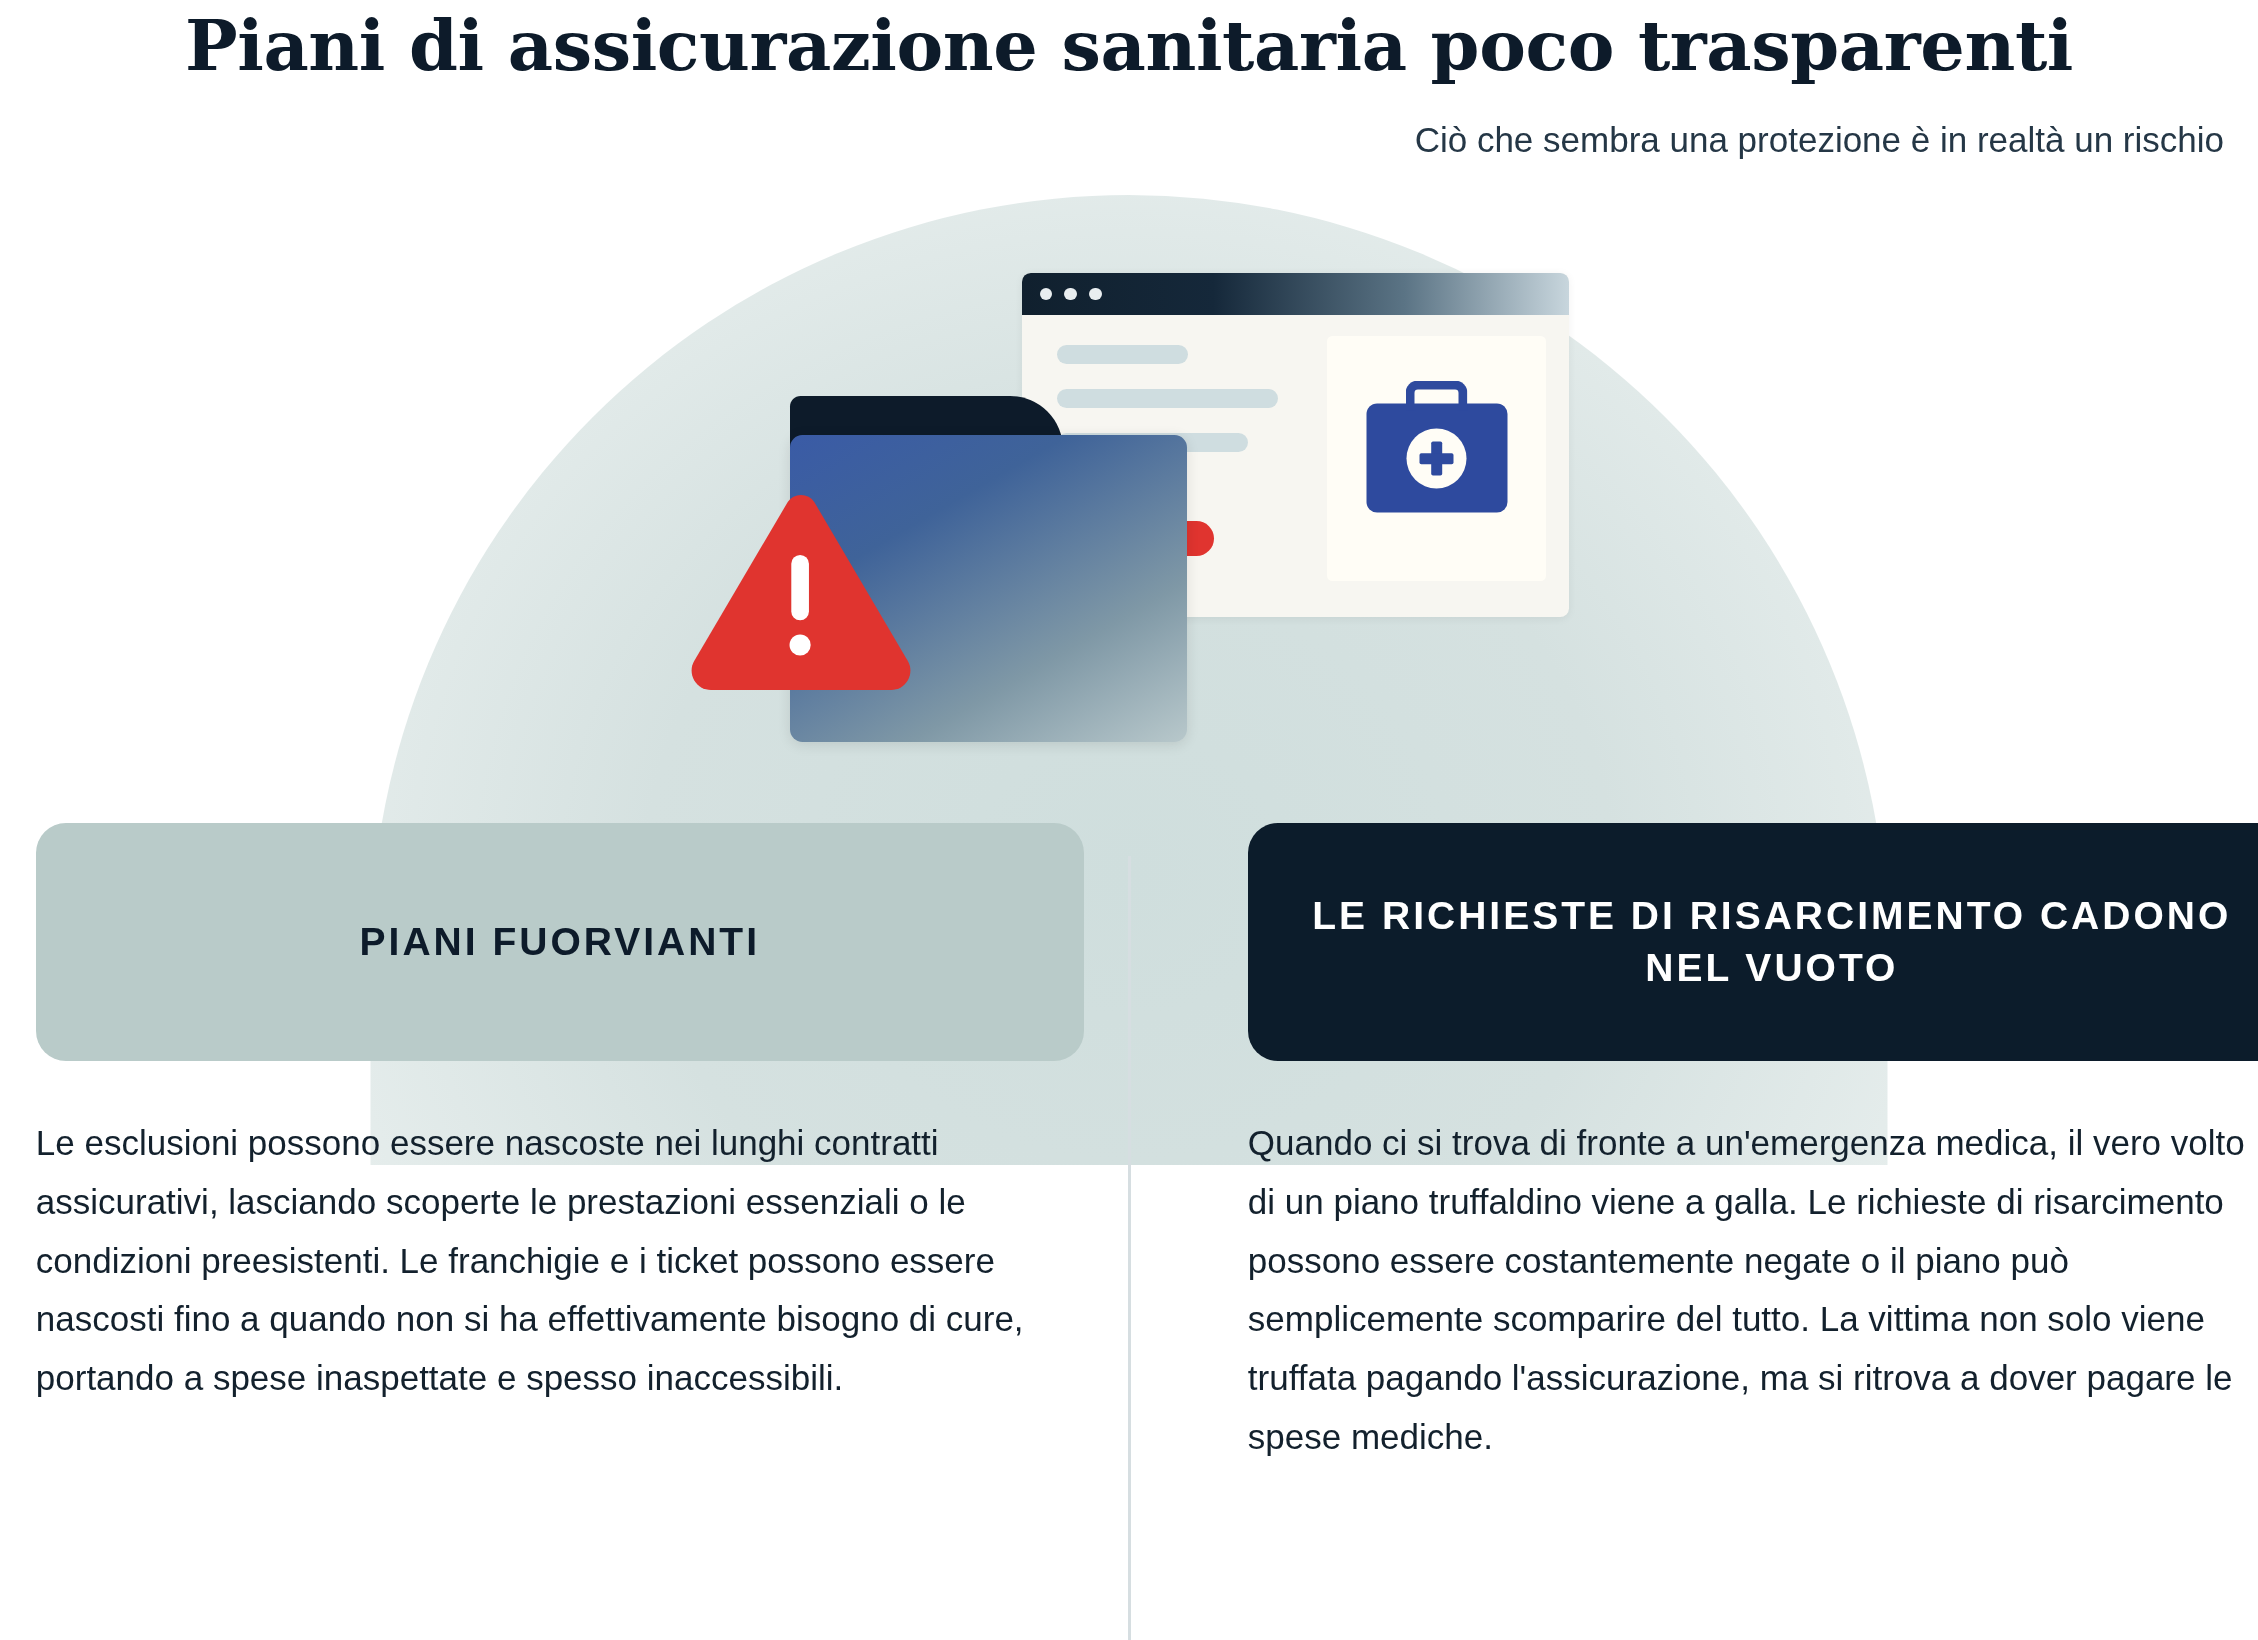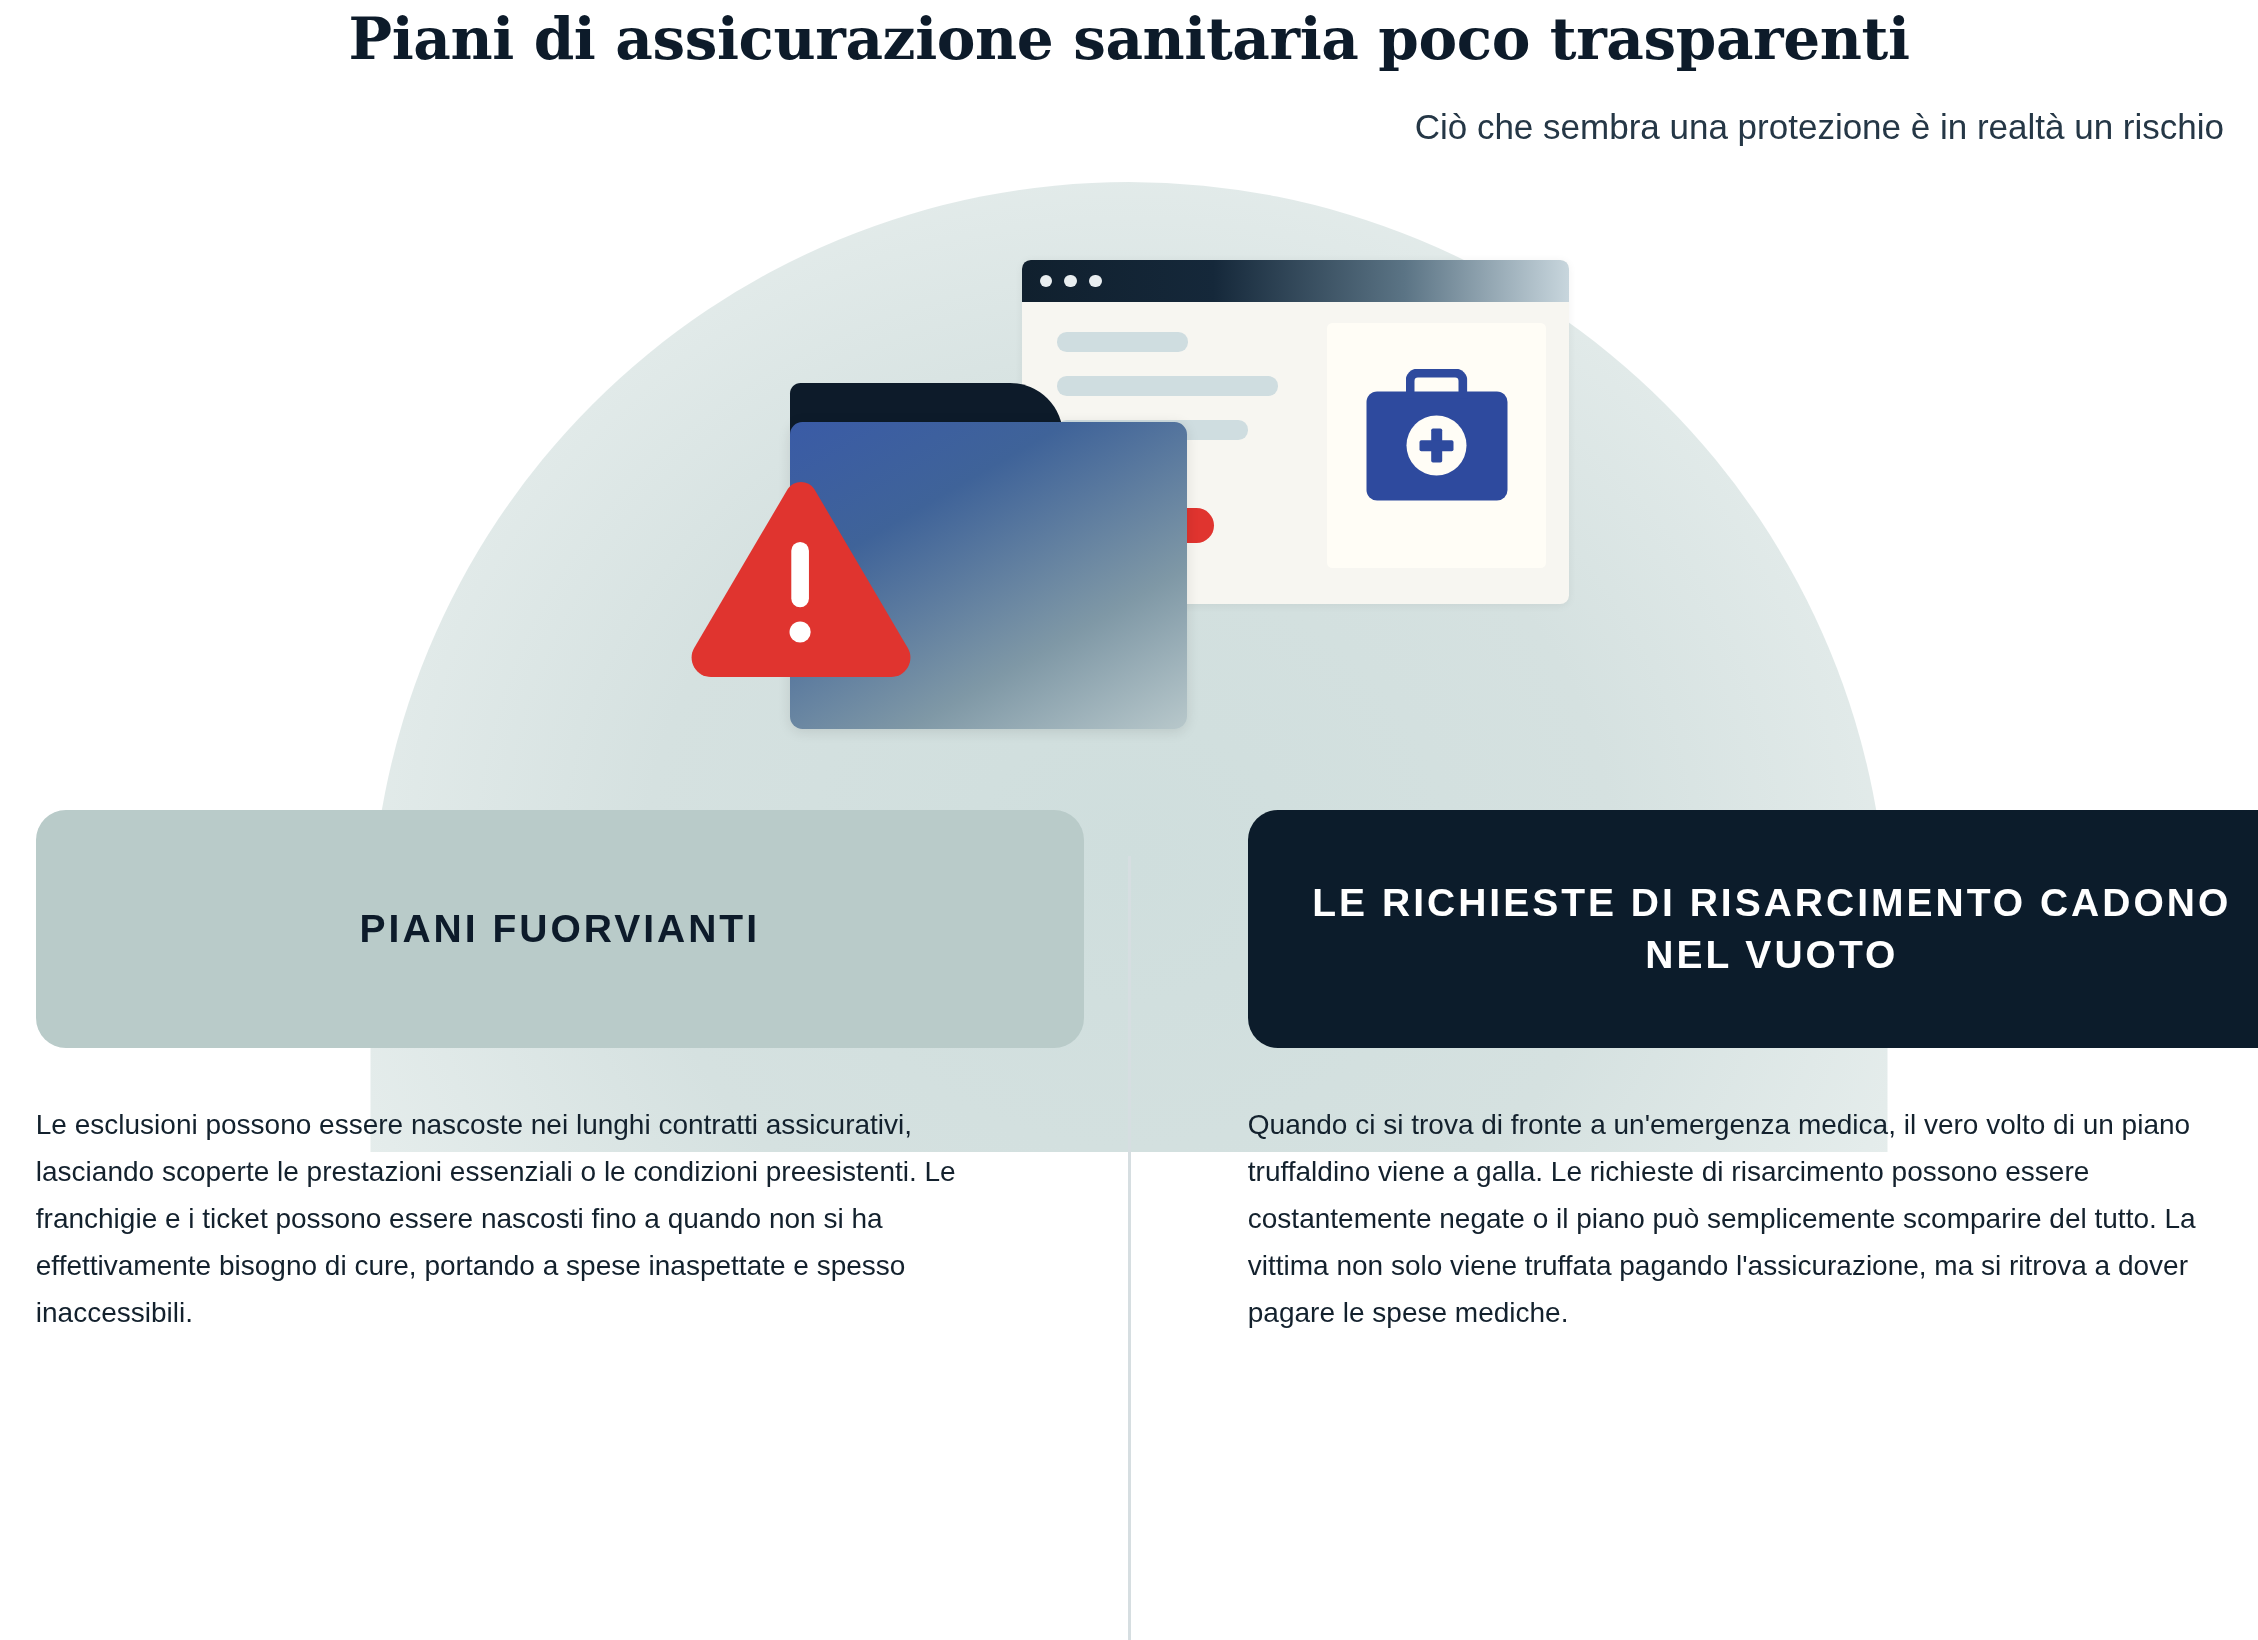--- a/index.html
+++ b/index.html
@@ -20,21 +20,21 @@
     position: relative;
     width: 2258px;
     height: 1641px;
     box-sizing: border-box;
     padding: 0 34px;
   }
 
   
   .title {
     font-family: "DejaVu Serif", "Liberation Serif", serif;
-    font-size: 58px;
+    font-size: 70px;
     font-weight: 700;
     line-height: 1.06;
     letter-spacing: -0.4px;
     text-align: center;
     color: #0d1b2a;
     margin: 8.8px 0 0 0;
     white-space: nowrap;
   }
   .subtitle {
     text-align: right;
@@ -224,21 +224,21 @@
   }
   .badge-text {
     font-size: 39px;
     font-weight: 700;
     letter-spacing: 3px;
     line-height: 1.34;
     text-transform: uppercase;
   }
 
   .body-text {
-    font-size: 28px;
+    font-size: 35px;
     line-height: 1.68;
     color: #13212d;
     margin-top: 53px;
     padding-right: 53px;
   }
   .col-right .body-text { padding-right: 17.6px; }
 </style>
 </head>
 <body>
 

